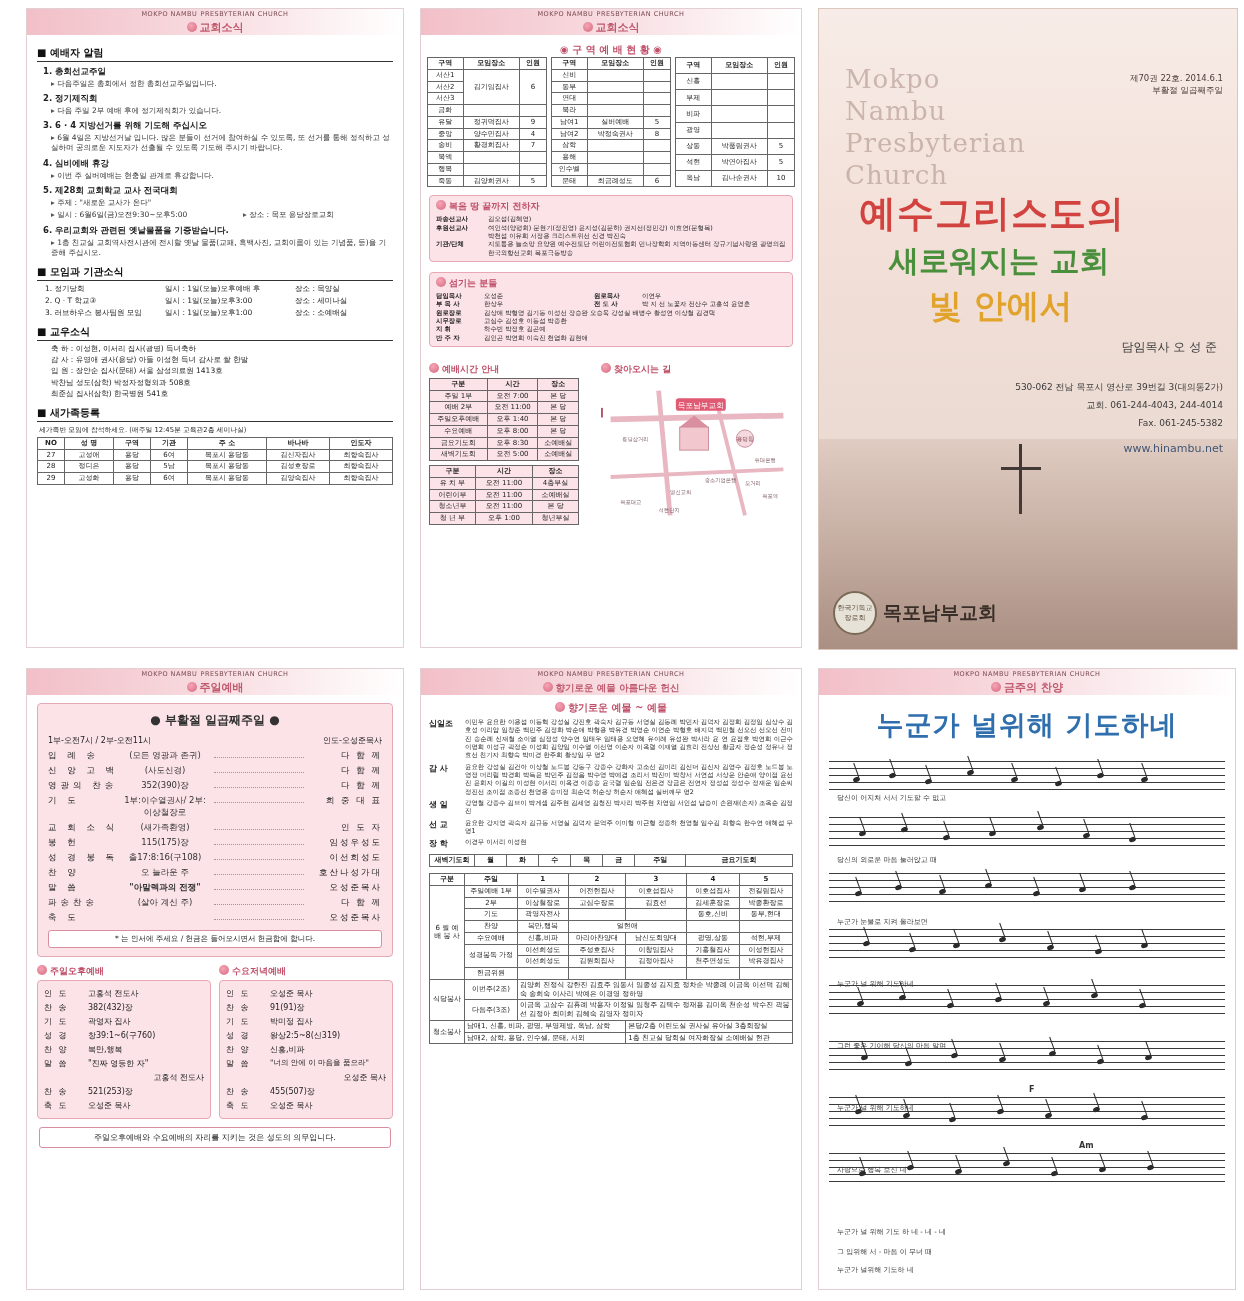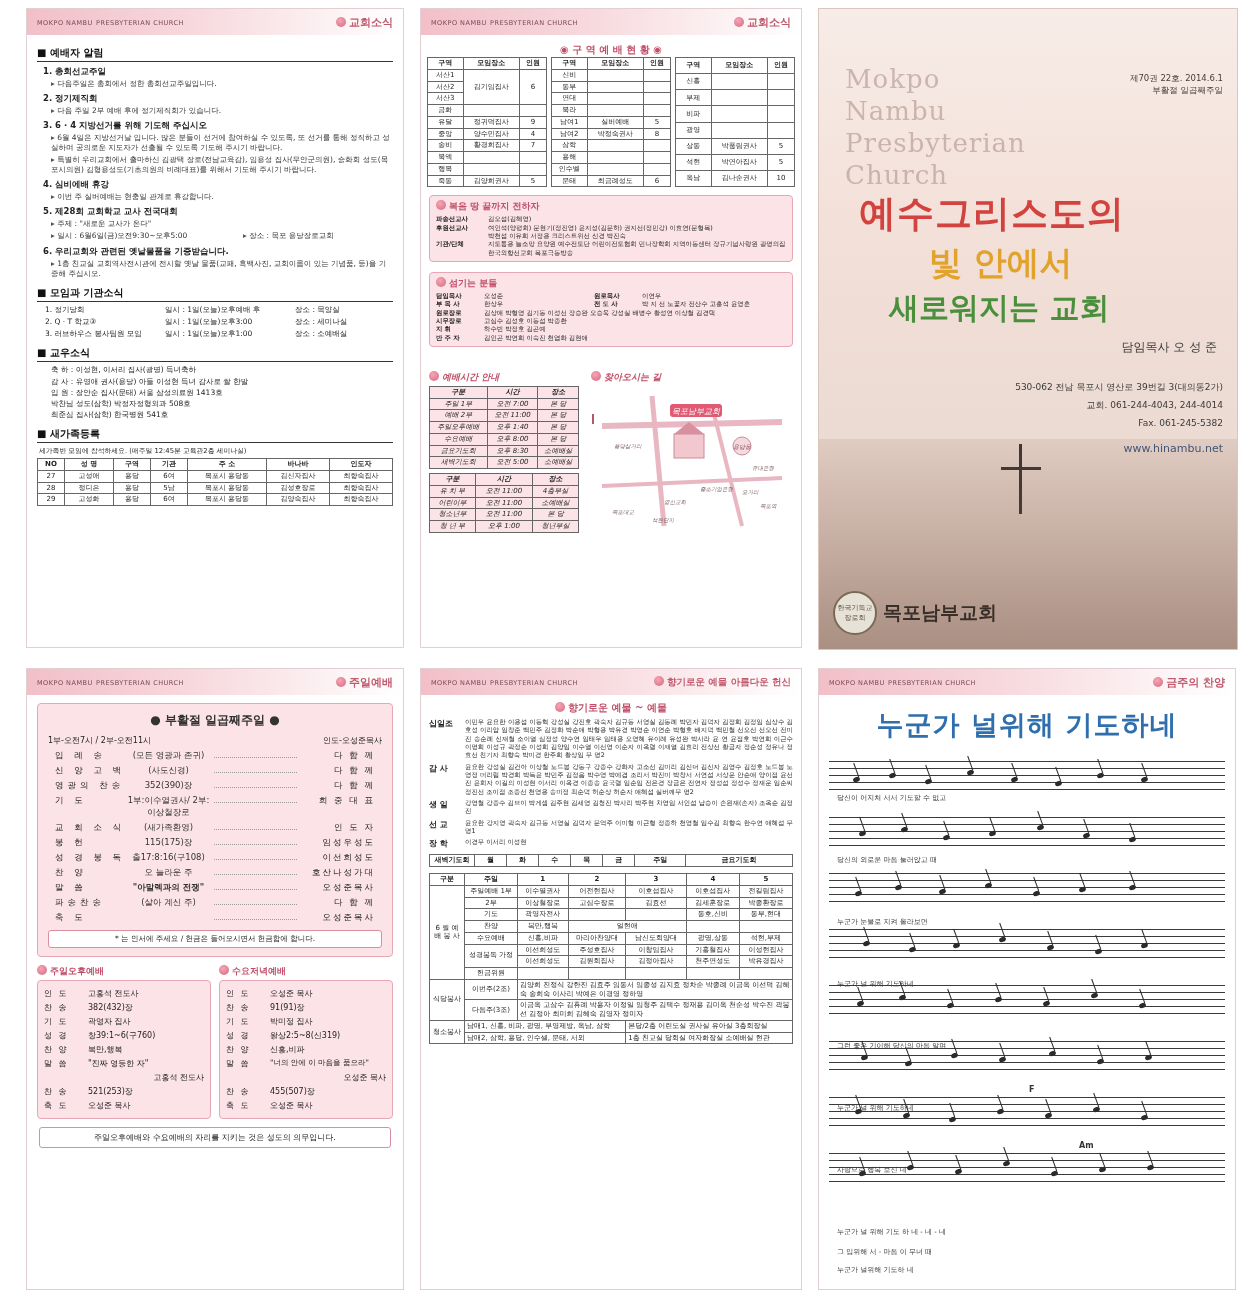--- a/index.html
+++ b/index.html
@@ -1,33 +1,33 @@
 <!DOCTYPE html>
 <html><head>
 <meta charset="utf-8">
 <style>
   html,body{margin:0;padding:0;background:#ffffff;}
   body{width:1244px;height:1301px;position:relative;font-family:"DejaVu Sans","Liberation Sans",sans-serif;color:#222;}
   .panel{position:absolute;box-sizing:border-box;background:#fff;}
-  .hdr{height:26px;background:linear-gradient(90deg,#f2bfc8 0%,#f7d9de 45%,#ffffff 100%);display:flex;align-items:center;justify-content:space-between;padding:0 10px;}
+  .hdr{height:26px;background:linear-gradient(90deg,#f2bfc8 0%,#f7d9de 45%,#ffffff 100%);display:flex;align-items:center;justify-content:space-between;padding:0 10px;flex-direction:column;}
   .hdr .brand{font-size:8px;letter-spacing:.5px;color:#7a4a52;font-weight:bold;}
   .hdr .brand span{font-weight:normal;font-size:6.5px;}
   .hdr .sect{font-size:11px;color:#c05a6e;font-weight:bold;}
   .flower{display:inline-block;width:10px;height:10px;border-radius:50%;background:radial-gradient(circle at 40% 35%,#f6a5b6,#d4697f);margin-right:3px;vertical-align:-1px;}
   h3.sec{font-size:10px;margin:7px 0 3px 0;color:#111;font-weight:bold;border-bottom:1.5px solid #333;display:block;padding-bottom:1px;}
   .num{font-size:8.5px;font-weight:bold;margin:4px 0 1px 6px;}
   .sub{font-size:7.5px;margin:1px 0 1px 14px;line-height:1.35;color:#333;}
   .sub::before{content:"▸ ";color:#555;}
   .plain{font-size:7.5px;margin:1px 0 1px 14px;line-height:1.35;}
   table{border-collapse:collapse;font-size:7px;}
   td,th{border:1px solid #666;padding:1px 2px;text-align:center;line-height:1.25;}
   .pinkbox{background:#fbe3e7;border:1px solid #e8a7b4;border-radius:4px;padding:4px 6px;}
   .pinktitle{font-size:9px;color:#c0506a;font-weight:bold;margin-bottom:2px;}
   .tiny{font-size:6.4px;line-height:1.3;}
-  .order-row{display:flex;font-size:8.5px;align-items:baseline;margin:3px 7px;}
+  .order-row{display:flex;font-size:8.5px;align-items:baseline;margin:3px 0;}
   .order-row .a{width:72px;letter-spacing:4px;}
   .order-row .b{flex:1;text-align:center;color:#333;}
   .order-row .c{width:74px;text-align:right;letter-spacing:2px;}
   .dots{flex:1;border-bottom:1px dotted #999;margin:0 4px 3px 4px;}
   .cover{position:absolute;left:818px;top:8px;width:418px;height:640px;border:1px solid #d9c7bd;
     background:linear-gradient(180deg,#f7ece7 0%,#f3e0d8 35%,#eddcd4 60%,#e7d6cc 100%);overflow:hidden;}
   .cover-bottom{position:absolute;left:0;right:0;bottom:0;height:210px;background:linear-gradient(180deg,rgba(160,120,100,.15),rgba(120,85,70,.55));}
   .ghost{position:absolute;font-family:"DejaVu Serif","Liberation Serif",serif;color:rgba(150,120,110,.45);font-size:26px;line-height:1.15;letter-spacing:1px;}
   .kr-big{font-family:"DejaVu Sans","Liberation Sans",sans-serif;font-weight:bold;}
   .foot{position:absolute;right:14px;font-size:9px;color:#3a3a3a;text-align:right;line-height:1.5;}
@@ -52,21 +52,20 @@
     <h3 class="sec">■ <span>예배자 알림</span></h3>
 
     <div class="num">1. 총회선교주일</div>
     <div class="sub">다음주일은 총회에서 정한 총회선교주일입니다.</div>
 
     <div class="num">2. 정기제직회</div>
     <div class="sub">다음 주일 2부 예배 후에 정기제직회가 있습니다.</div>
 
     <div class="num">3. 6 · 4 지방선거를 위해 기도해 주십시오</div>
     <div class="sub">6월 4일은 지방선거날 입니다. 많은 분들이 선거에 참여하실 수 있도록, 또 선거를 통해 정직하고 성실하며 공의로운 지도자가 선출될 수 있도록 기도해 주시기 바랍니다.</div>
-    <div class="sub">특별히 우리교회에서 출마하신 김광택 장로(전남교육감), 임용성 집사(무안군의원), 승화회 성도(목포시의원) 김형용성도(기초의원의 비례대표)를 위해서 기도해 주시기 바랍니다.</div>
 
     <div class="num">4. 심비에배 휴강</div>
     <div class="sub">이번 주 실버예배는 현충일 관계로 휴강합니다.</div>
 
     <div class="num">5. 제28회 교회학교 교사 전국대회</div>
     <div class="sub">주제 : "새로운 교사가 온다"</div>
     <div style="display:flex;">
       <div class="sub" style="flex:1">일시 : 6월6일(금)오전9:30~오후5:00</div>
       <div class="sub" style="width:150px">장소 : 목포 용당장로교회</div>
     </div>
@@ -359,21 +358,21 @@
     <div class="tiny" style="display:flex;">
         <div style="width:48px;font-weight:bold">지   휘</div>
         <div style="flex:1">하수빈  박정호  김곤예</div>
       </div>
     <div class="tiny" style="display:flex;">
         <div style="width:48px;font-weight:bold">반 주 자</div>
         <div style="flex:1">김인곤  박연희  이숙진  천엽화  김현애</div>
       </div>
   </div>
 
-  <div style="display:flex;margin:24px 8px 0 8px;gap:12px;font-style:italic;">
+  <div style="display:flex;margin:16px 8px 0 8px;gap:22px;">
     <div style="width:150px;">
       <div class="pinktitle"><span class="flower"></span><span>예배시간 안내</span></div>
       <table style="width:100%;background:#fbe3e7">
         <tbody>
             <tr>
               <th>구분</th>
               <th>시간</th>
               <th>장소</th>
             </tr>
         <tr>
@@ -474,22 +473,22 @@
   <div class="ghost" style="left:26px;top:120px;">Presbyterian</div>
   <div class="ghost" style="left:26px;top:152px;">Church</div>
 
   <div style="position:absolute;right:14px;top:64px;text-align:right;font-size:8.5px;color:#4a3b38;">
     <div>제70권 22호.  2014.6.1</div>
     <div>부활절  일곱째주일</div>
   </div>
 
   <div style="position:absolute;left:40px;top:180px;width:350px;">
     <div class="kr-big" style="font-size:37px;color:#d2423f;letter-spacing:1px;">예수그리스도의</div>
+    <div class="kr-big" style="font-size:30px;color:#4a8f3c;margin-left:30px;margin-top:2px;">새로워지는 교회</div>
     <div class="kr-big" style="font-size:33px;color:#e2a32c;margin-left:70px;margin-top:2px;">빛 안에서</div>
-    <div class="kr-big" style="font-size:30px;color:#4a8f3c;margin-left:30px;margin-top:2px;">새로워지는 교회</div>
   </div>
 
   <div style="position:absolute;right:20px;top:330px;font-size:12px;color:#3b3b3b;">담임목사  오 성 준</div>
   <div class="foot" style="top:372px;">530-062 전남 목포시 영산로 39번길 3(대의동2가)</div>
   <div class="foot" style="top:390px;">교회. 061-244-4043, 244-4014</div>
   <div class="foot" style="top:408px;">Fax. 061-245-5382</div>
   <div class="foot" style="top:432px;font-size:11px;color:#2f4f7a;">www.hinambu.net</div>
 
   <div style="position:absolute;left:200px;top:435px;width:3px;height:70px;background:#2c2c2c;"></div>
   <div style="position:absolute;left:182px;top:458px;width:40px;height:3px;background:#2c2c2c;"></div>

